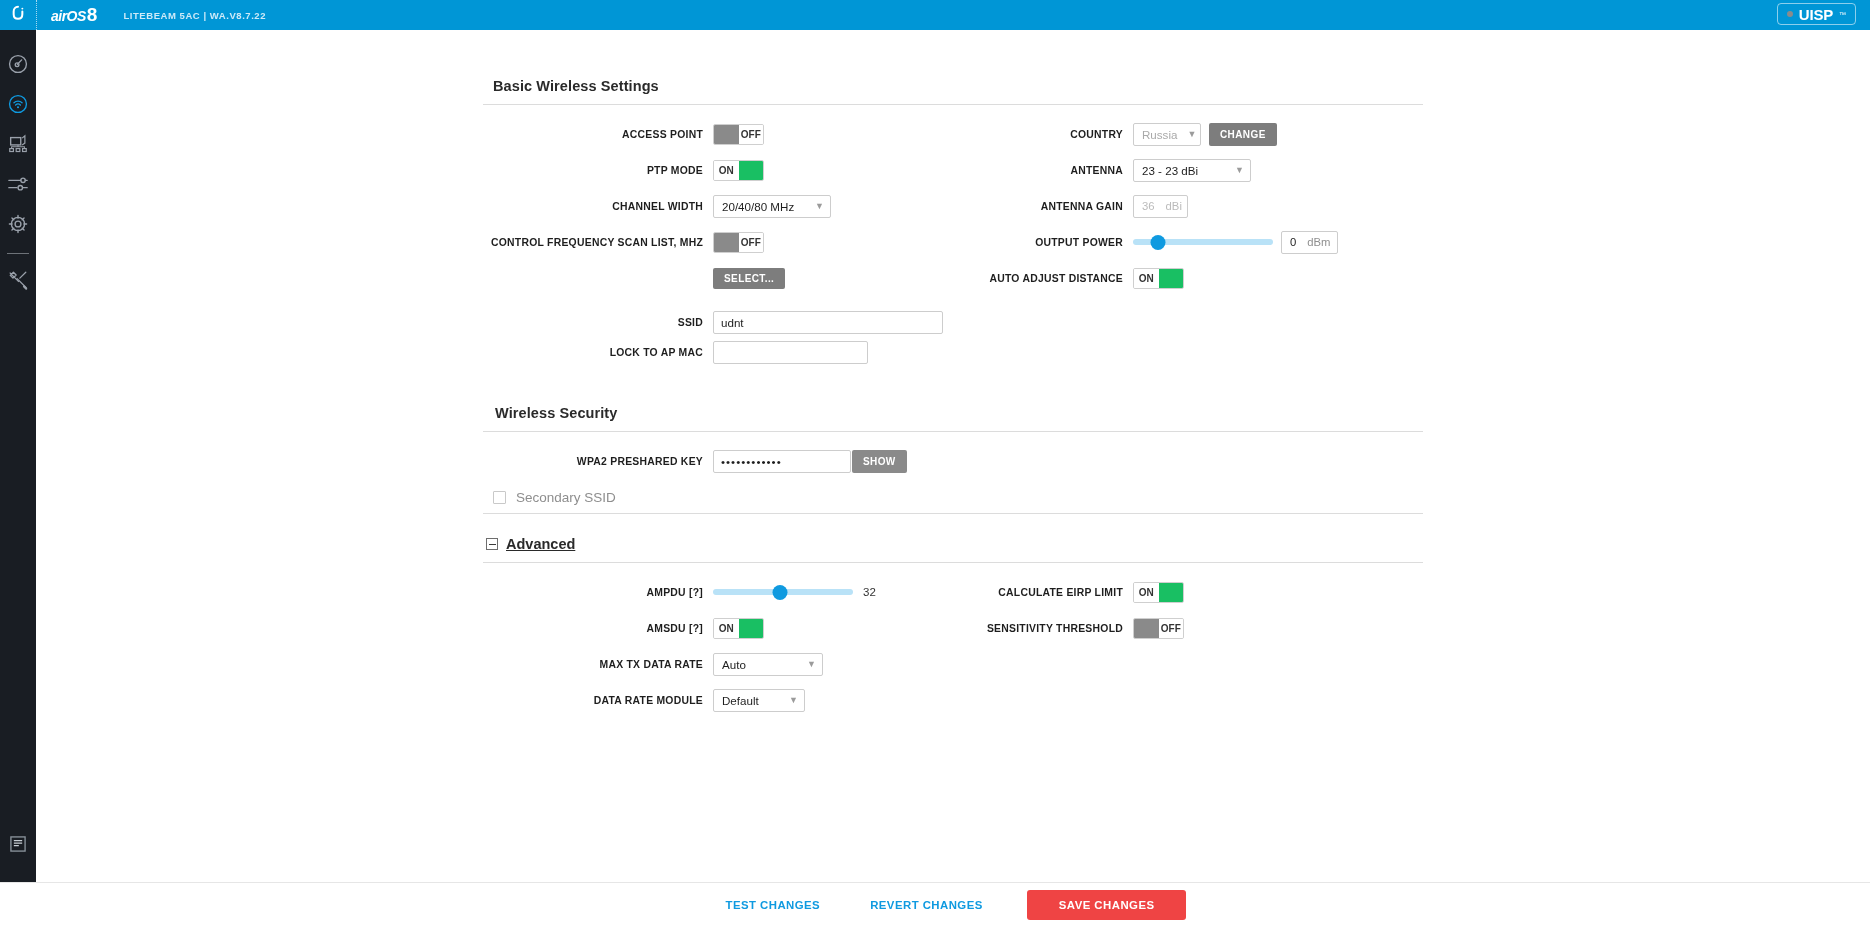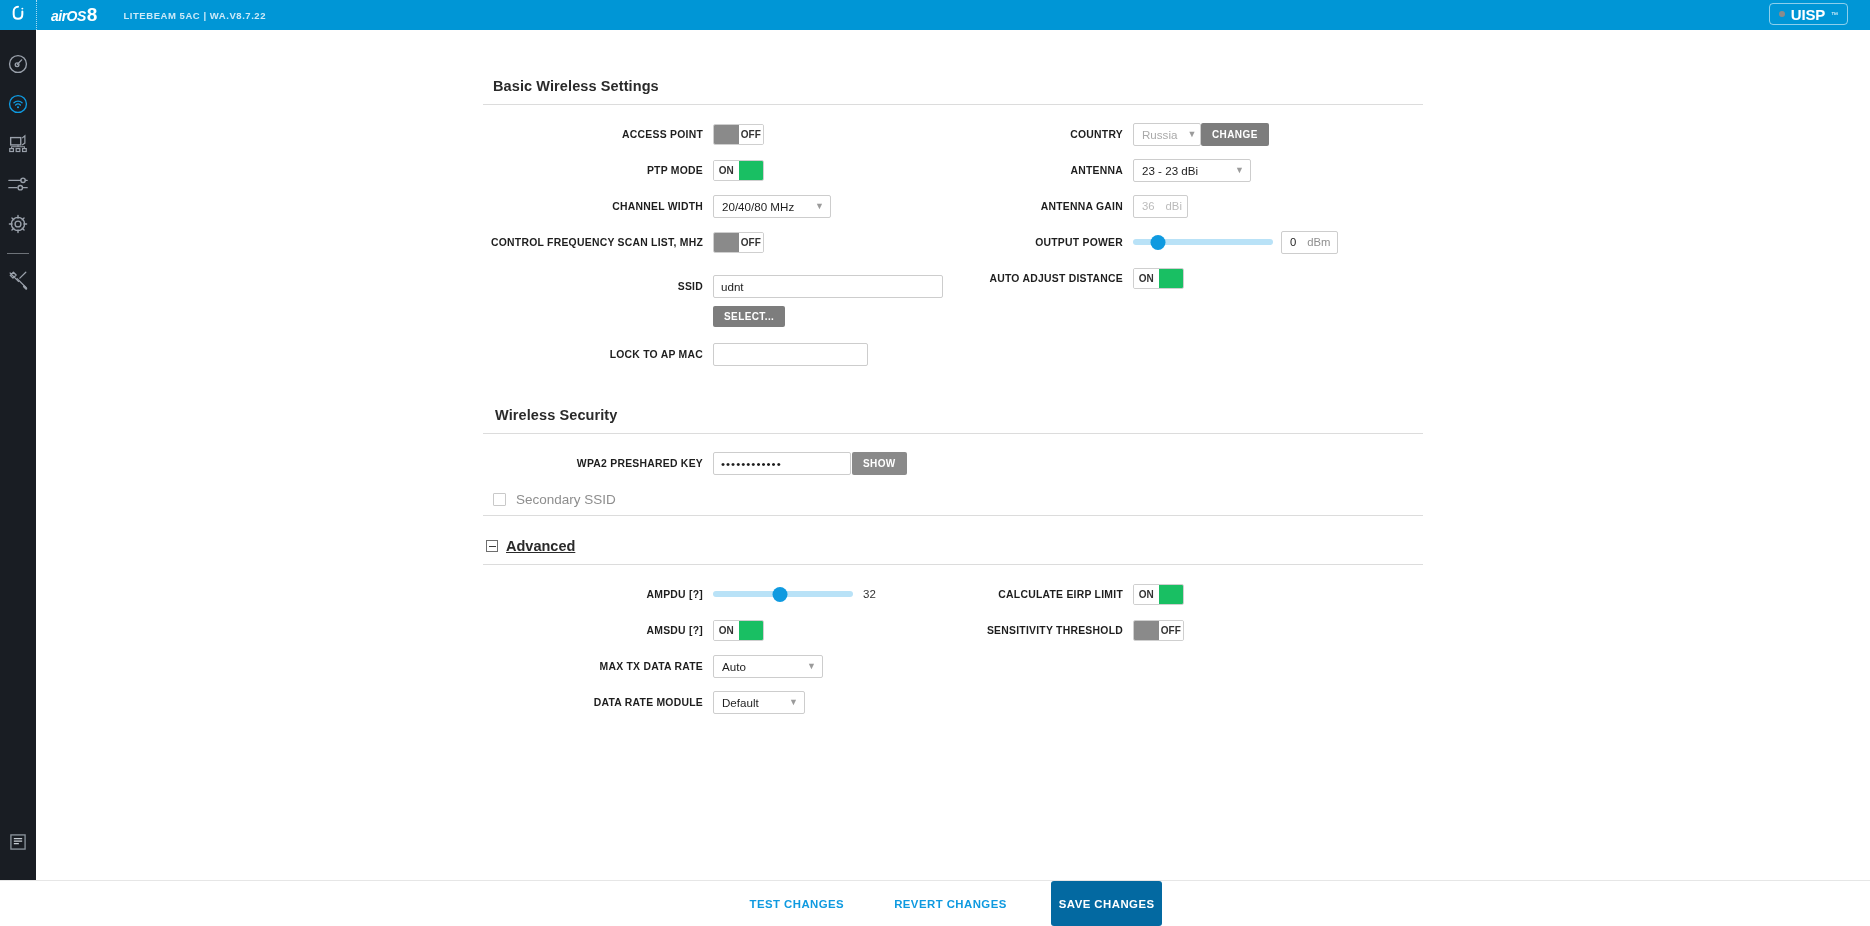--- a/index.html
+++ b/index.html
@@ -21,21 +21,21 @@
   .ui-logo svg { display: block; }
   .logo-divider { width: 1px; height: 30px; border-left: 1px dotted rgba(255,255,255,.65); margin-right: 14px; }
   .airos { display: flex; align-items: baseline; color: #fff; }
   .airos .air { font-style: italic; font-weight: 700; font-size: 14px; letter-spacing: -0.5px; }
   .airos .num { font-weight: 700; font-size: 19px; margin-left: 1px; }
   .devinfo {
     color: #cdeaf8; font-size: 9.5px; font-weight: 700; letter-spacing: .55px;
     margin-left: 26px; white-space: nowrap;
   }
   .uisp-btn {
-    position: absolute; right: 22px; top: 3px;
+    position: absolute; right: 14px; top: 3px;
     border: 1px solid rgba(255,255,255,.55); border-radius: 4px;
     height: 22px; padding: 0 9px; display: flex; align-items: center; gap: 6px;
     color: #fff; cursor: pointer; background: transparent;
   }
   .uisp-dot { width: 6px; height: 6px; border-radius: 50%; background: #8b8b8b; display: block; }
   .uisp-label { font-weight: 700; font-size: 15px; letter-spacing: -.2px; }
   .uisp-tm { font-size: 7px; vertical-align: super; }
 
   
   .body { display: flex; flex: 1 1 auto; min-height: 0; }
@@ -164,22 +164,22 @@
   .footer {
     flex: 0 0 44px; border-top: 1px solid #e6e6e6; background: #fff;
     display: flex; align-items: center; justify-content: center; gap: 38px;
     padding-left: 36px;
   }
   .linkbtn {
     color: #0f9ae0; font-size: 11.4px; font-weight: 700; letter-spacing: .45px;
     cursor: pointer; text-transform: uppercase; background: none; border: 0;
   }
   .primarybtn {
-    background: #0369a1; color: #fff; border: 0; border-radius: 3px;
-    height: 45px; padding: 0 8px; font-size: 11.4px; font-weight: 700;
+    background: #ef4444; color: #fff; border: 0; border-radius: 3px;
+    height: 30px; padding: 0 32px; font-size: 11.4px; font-weight: 700;
     letter-spacing: .45px; cursor: pointer; text-transform: uppercase;
   }
 </style>
 </head>
 <body>
 
 <div class="app">
 
   <div class="topbar">
     <div class="ui-logo">
@@ -313,33 +313,33 @@
             <div class="row">
               <div class="lab">Control Frequency Scan List, MHz</div>
               <div class="ctl">
                 <div class="toggle off">
                   <span class="half pad"></span>
                   <span class="half txt">OFF</span>
                 </div>
               </div>
             </div>
 
+            <div class="row" style="margin-bottom:12px">
+              <div class="lab"></div>
+              <div class="ctl">
+                <button class="gbtn dark">SELECT...</button>
+              </div>
+            </div>
+
             <div class="row" style="margin-top:18px;margin-bottom:4px">
               <div class="lab">SSID</div>
               <div class="ctl">
                 <div class="input" style="width:230px">
                   <span>udnt</span>
                 </div>
-              </div>
-            </div>
-
-            <div class="row" style="margin-bottom:12px">
-              <div class="lab"></div>
-              <div class="ctl">
-                <button class="gbtn dark">SELECT...</button>
               </div>
             </div>
 
             <div class="row">
               <div class="lab">Lock to AP MAC</div>
               <div class="ctl">
                 <div class="input" style="width:155px">
                   <span></span>
                 </div>
               </div>
@@ -348,21 +348,21 @@
 
           <div class="col">
 
             <div class="row rcol">
               <div class="lab">Country</div>
               <div class="ctl">
                 <div class="select disabled" style="width:68px">
                   <span class="val">Russia</span>
                   <span class="chev">▼</span>
                 </div>
-                <button class="gbtn dark" style="margin-left:0;height:23px">CHANGE</button>
+                <button class="gbtn dark" style="margin-left:8px;height:23px">CHANGE</button>
               </div>
             </div>
 
             <div class="row rcol">
               <div class="lab">Antenna</div>
               <div class="ctl">
                 <div class="select" style="width:118px">
                   <span class="val">23 - 23 dBi</span>
                   <span class="chev">▼</span>
                 </div>

